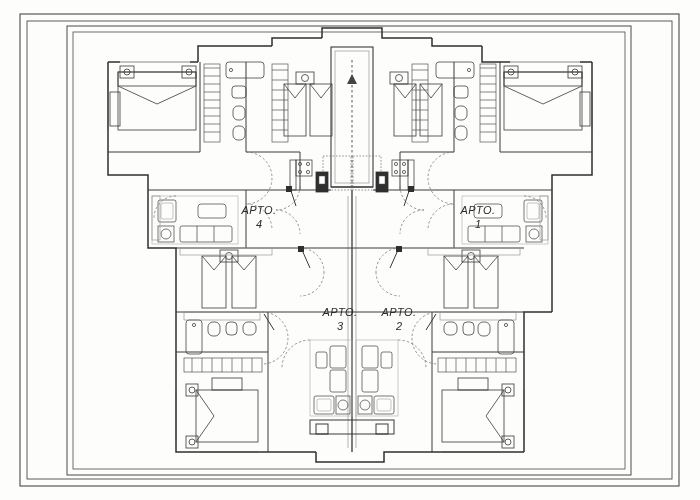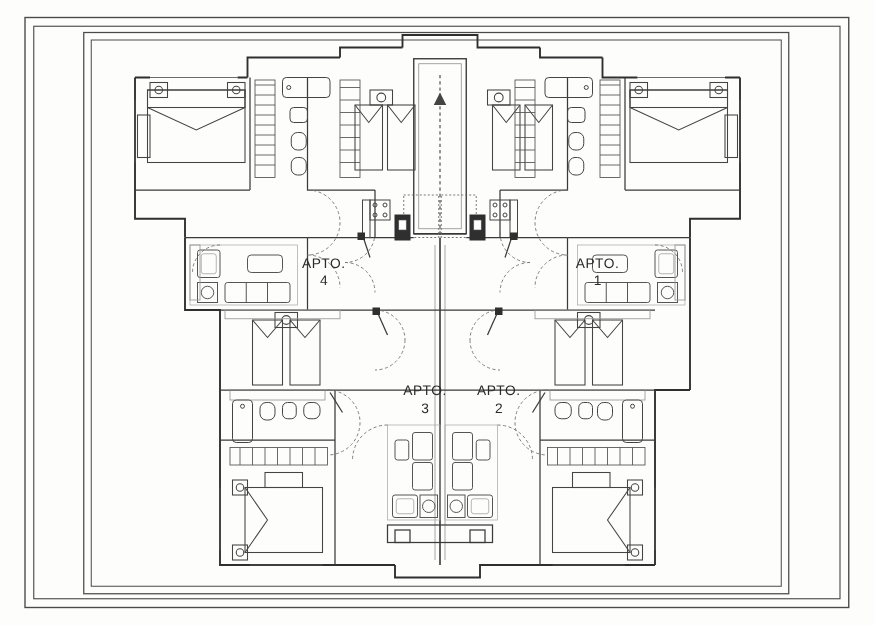--- a/index.html
+++ b/index.html
@@ -2,21 +2,21 @@
 <html><head>
 <meta charset="utf-8">
 <title>Floor Plan</title>
 <style>
   html,body{margin:0;padding:0;background:#ffffff;}
   body{
     width:700px;height:500px;overflow:hidden;
     font-family:"Liberation Sans", sans-serif;
     background:#fdfdfc;
   }
-  #sheet{position:relative;width:700px;height:456px;}
+  #sheet{position:relative;width:700px;height:456px;font-style:italic;}
   #plan-svg{display:block;width:700px;height:500px;}
   .apt-label{
     font-family:"Liberation Sans", sans-serif;
     font-size:11px;
     fill:#2b2b2b;
     text-anchor:middle;
     letter-spacing:0.4px;
   }
   .apt-num{
     font-family:"Liberation Sans", sans-serif;

